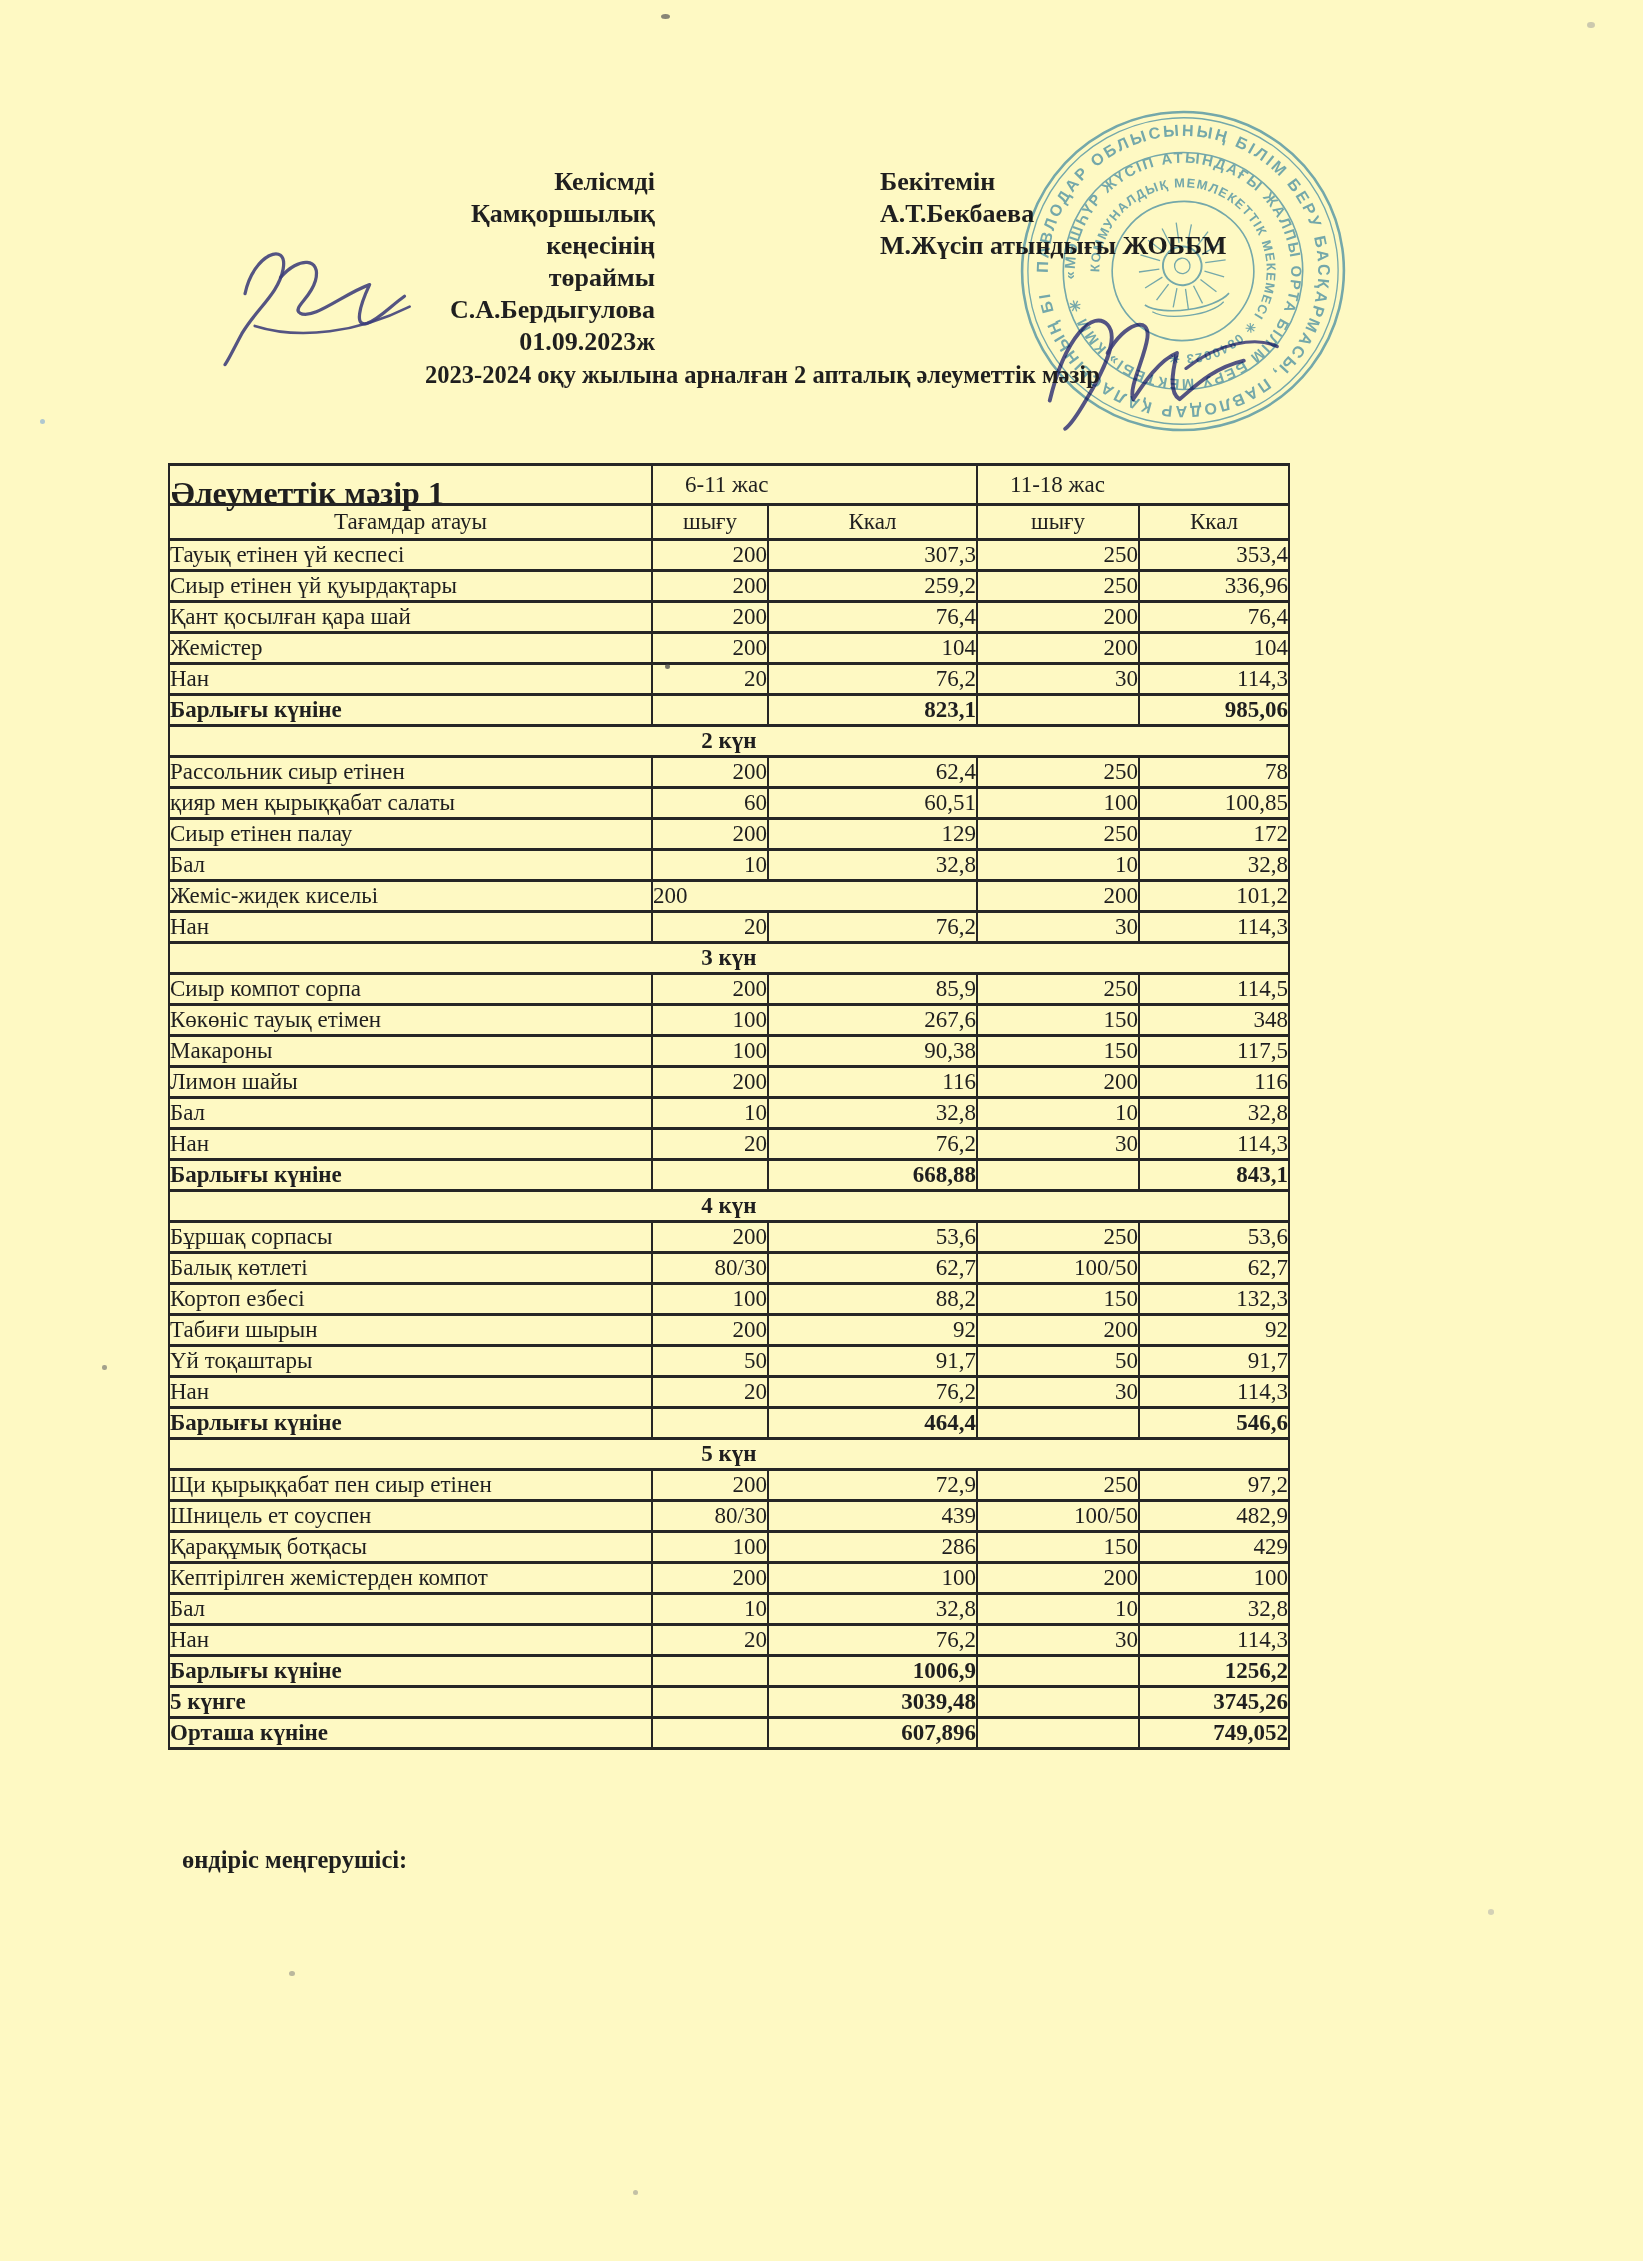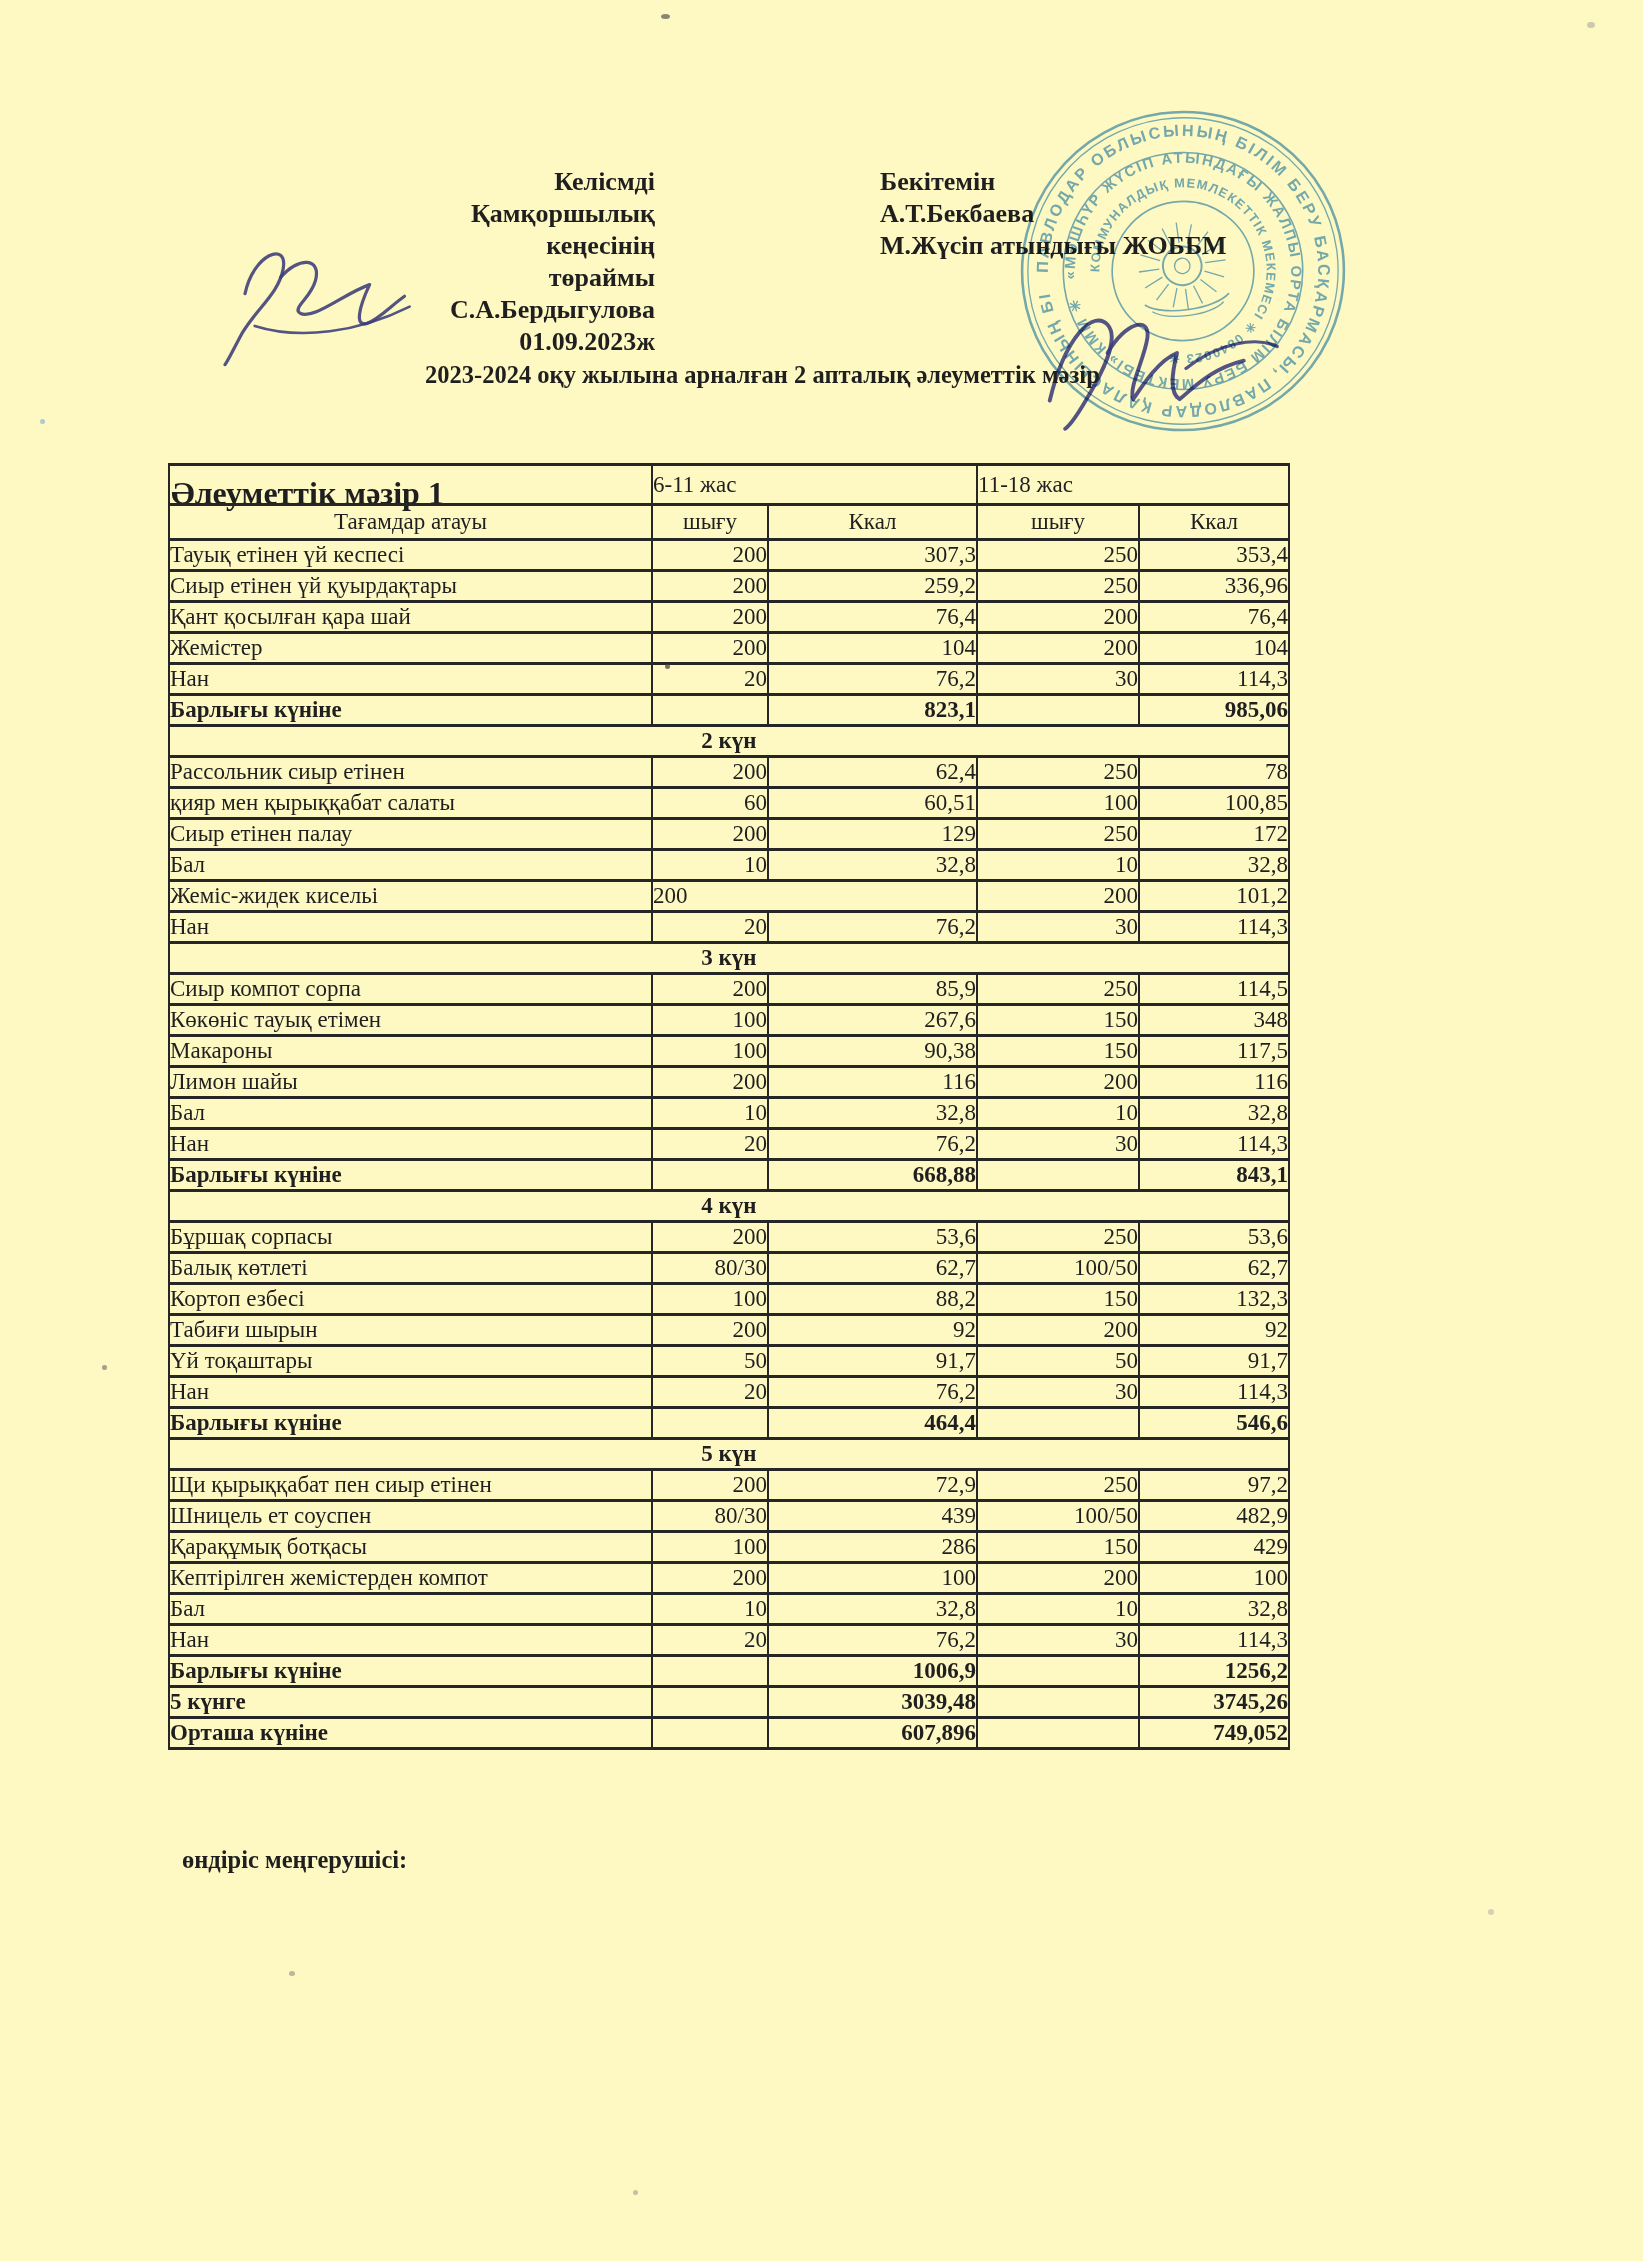--- a/index.html
+++ b/index.html
@@ -43,21 +43,21 @@
     border-bottom:3.2px solid var(--border-dark);
     border-left:2.6px solid var(--border-dark);
     border-right:2.6px solid var(--border-dark);
     font-size:23px;
     height:31px;
     vertical-align:middle;
     white-space:nowrap;
     overflow:hidden;
     padding:0;
   }
-  tr.hdr-a td { height:40px; }
+  tr.hdr-a td { height:40px;padding-left:32px; }
   tr.hdr-b td { height:35px;text-align:center; }
   td.name-col { text-align:left; padding-left:7.7px; }
   td.hdr-left { text-align:left; padding-left:6.4px; }
   td.num { text-align:right; padding-right:6.4px; }
   td.day-cell { text-align:center; font-weight:bold; font-size:24.5px; }
   td.bold { font-weight:bold; }
   td.merged-left { text-align:left; padding-left:58px; }
   
   .footer-label {
     position:absolute; left:182px; top:1846px;

